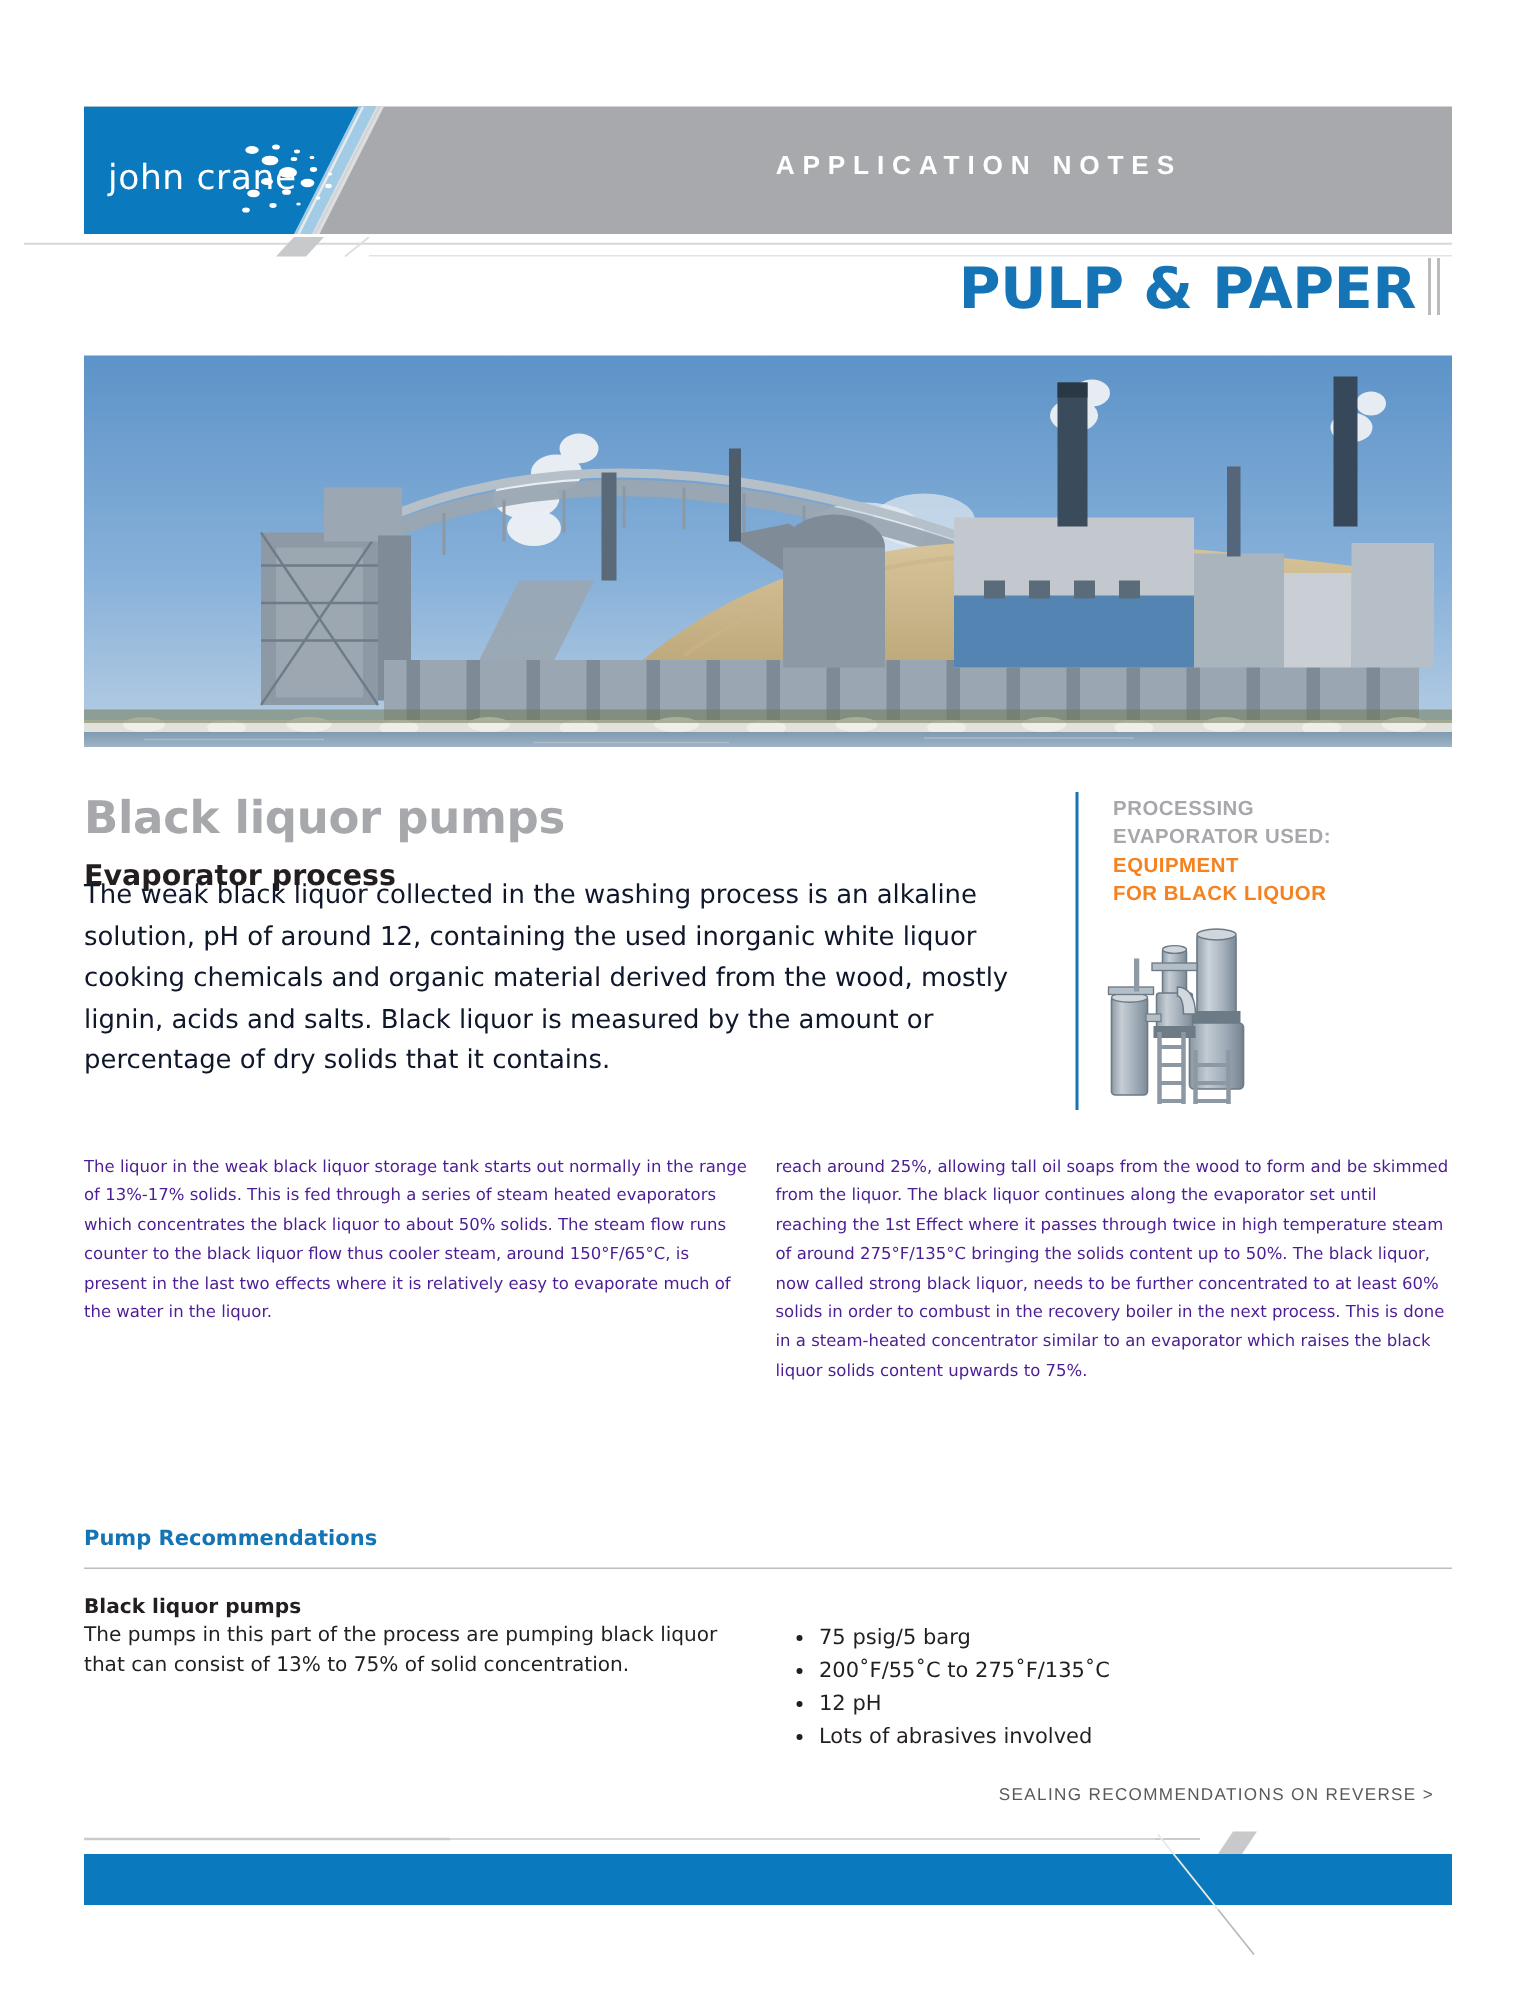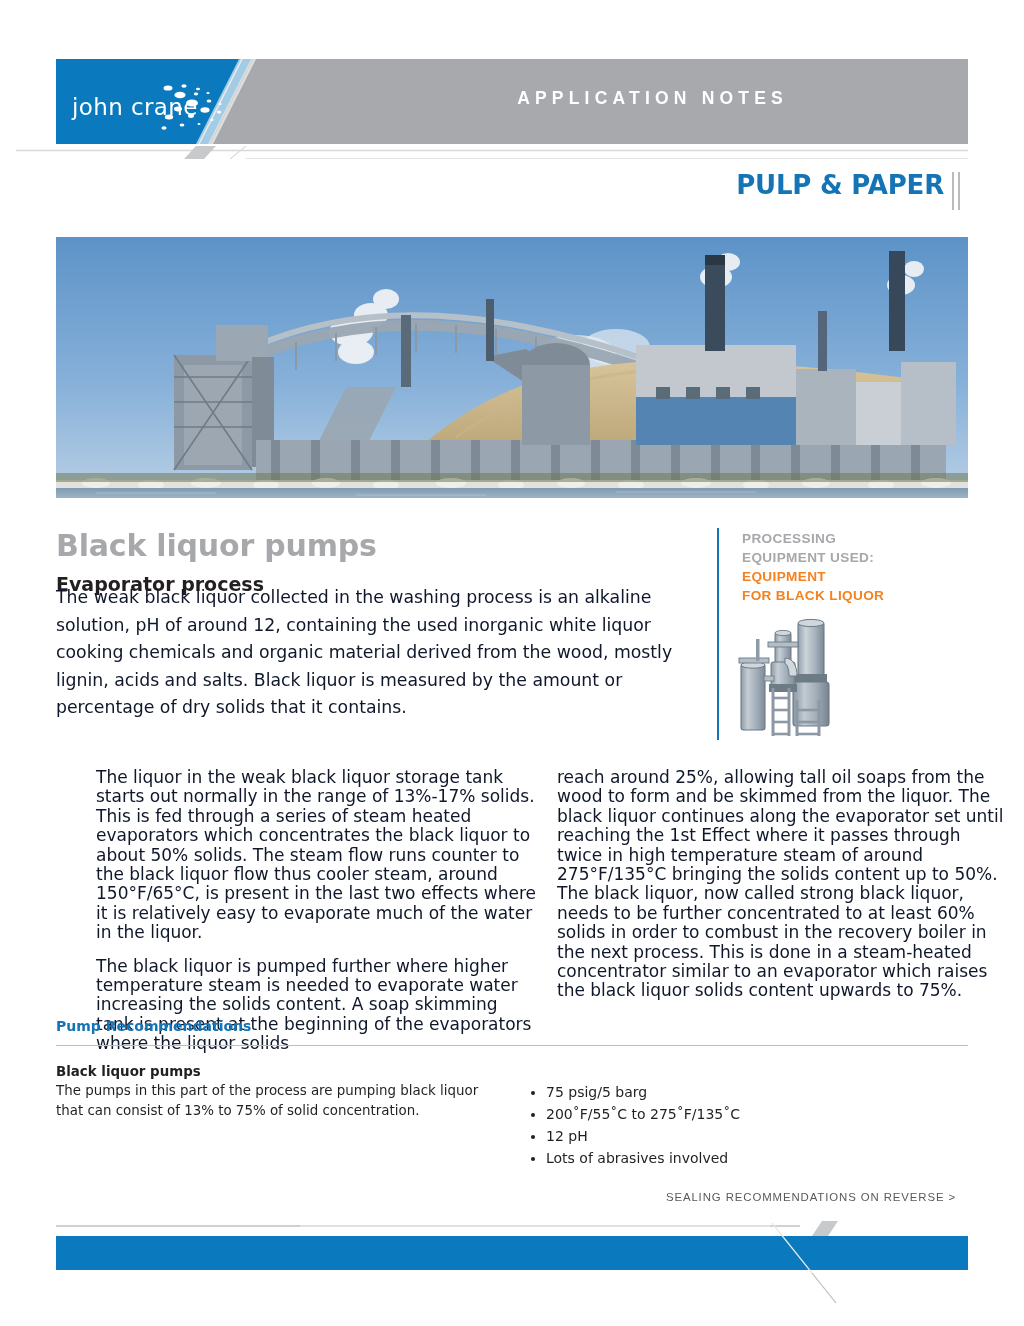--- a/index.html
+++ b/index.html
@@ -5,21 +5,21 @@
   * { box-sizing: border-box; margin: 0; padding: 0; }
   html, body {
     width: 1024px; height: 1326px;
     background: #ffffff;
     font-family: "Liberation Sans", sans-serif;
     overflow: hidden;
   }
   .page { position: relative; width: 1024px; height: 1326px; background: #fff; }
 
   
-  .header { position: absolute; left: 0; top: 4px; width: 860px; height: 150px; }
+  .header { position: absolute; left: 0; top: 16px; width: 860px; height: 150px; }
   .hdr-gray {
     position: absolute; left: 56px; top: 55px; width: 912px; height: 85px;
     background: #a7a9ac;
   }
   .hdr-blue-ext {
     position: absolute; left: 56px; top: 55px; width: 260px; height: 85px;
     background: #0b79bd;
     clip-path: polygon(0 0, 62% 0, 100% 0, 60% 100%, 0 100%);
   }
   .logo-wrap {
@@ -33,21 +33,21 @@
   .app-notes {
     position: absolute; right: 72px; top: 84px;
     color: #ffffff; font-size: 17.5px; font-weight: bold;
     letter-spacing: 5.2px; font-family: "Liberation Sans", sans-serif;
   }
   .hdr-rules { position: absolute; left: 0; top: 142px; width: 1024px; height: 14px; }
 
   
   .doc-title {
     position: absolute; right: 80px; top: 170px;
-    color: #1574b5; font-size: 26px; font-weight: bold;
+    color: #1574b5; font-size: 38px; font-weight: bold;
     letter-spacing: -0.2px;
     font-family: "DejaVu Sans", sans-serif;
   }
   .title-bars { position: absolute; right: 56px; top: 172px; width: 16px; height: 38px; }
   .title-bars span {
     position: absolute; top: 0; width: 2px; height: 38px; background: #b9bbbd;
   }
 
   
   .photo {
@@ -86,21 +86,21 @@
   .side-value {
     position: absolute; left: 742px; top: 567px;
     color: #f58220; font-size: 13.6px; font-weight: bold;
     line-height: 19px; letter-spacing: 0.35px;
     font-family: "Liberation Sans", sans-serif;
   }
   .side-icon { position: absolute; left: 735px; top: 614px; width: 112px; height: 128px; }
 
   
   .col { position: absolute; font-family: "DejaVu Sans", sans-serif;
-         color: #0f172a; font-size: 17px; line-height: 19.4px; margin-left: 40px; }
+         color: #4c1d95; font-size: 11px; line-height: 19.4px; }
   .col-l { left: 56px; top: 768px; width: 443px; }
   .col-r { left: 517px; top: 768px; width: 450px; }
   .col p + p { margin-top: 14px; }
 
   
   .rec-head {
     position: absolute; left: 56px; top: 1018px;
     color: #1574b5; font-size: 14px; font-weight: bold;
     font-family: "DejaVu Sans", sans-serif;
   }
@@ -319,21 +319,21 @@
     </svg>
   </div>
 
   <h1 class="h1-title">Black liquor pumps</h1>
   <h2 class="h2-sub">Evaporator process</h2>
   <p class="intro">The weak black liquor collected in the washing process is an alkaline solution, pH of around 12, containing the used inorganic white liquor cooking chemicals and organic material derived from the wood, mostly lignin, acids and salts. Black liquor is measured by the amount or percentage of dry solids that it contains.</p>
 
   <div class="side-rule"></div>
   <div class="side-kicker">
     <div>PROCESSING</div>
-    <div>EQUIPMENT USED:</div>
+    <div>EVAPORATOR USED:</div>
   </div>
   <div class="side-value">
     <div>EQUIPMENT</div>
     <div>FOR BLACK LIQUOR</div>
   </div>
 
   <div class="side-icon">
     <svg width="112" height="128" viewBox="0 0 112 128">
       <defs>
         <linearGradient id="cyl1" x1="0" y1="0" x2="1" y2="0">
@@ -389,21 +389,20 @@
         <line x1="38" y1="120" x2="54" y2="120"></line>
         <line x1="62" y1="96" x2="84" y2="96"></line>
         <line x1="62" y1="108" x2="84" y2="108"></line>
         <line x1="62" y1="120" x2="84" y2="120"></line>
       </g>
     </svg>
   </div>
 
   <div class="col col-l">
     <p>The liquor in the weak black liquor storage tank starts out normally in the range of 13%-17% solids. This is fed through a series of steam heated evaporators which concentrates the black liquor to about 50% solids. The steam flow runs counter to the black liquor flow thus cooler steam, around 150°F/65°C, is present in the last two effects where it is relatively easy to evaporate much of the water in the liquor.</p>
-    <p>The black liquor is pumped further where higher temperature steam is needed to evaporate water increasing the solids content. A soap skimming tank is present at the beginning of the evaporators where the liquor solids</p>
   </div>
   <div class="col col-r">
     <p>reach around 25%, allowing tall oil soaps from the wood to form and be skimmed from the liquor. The black liquor continues along the evaporator set until reaching the 1st Effect where it passes through twice in high temperature steam of around 275°F/135°C bringing the solids content up to 50%. The black liquor, now called strong black liquor, needs to be further concentrated to at least 60% solids in order to combust in the recovery boiler in the next process. This is done in a steam-heated concentrator similar to an evaporator which raises the black liquor solids content upwards to 75%.</p>
   </div>
 
   <div class="rec-head">Pump Recommendations</div>
   <div class="rec-rule"></div>
 
   <div class="rec-l">
     <b>Black liquor pumps</b><br>

